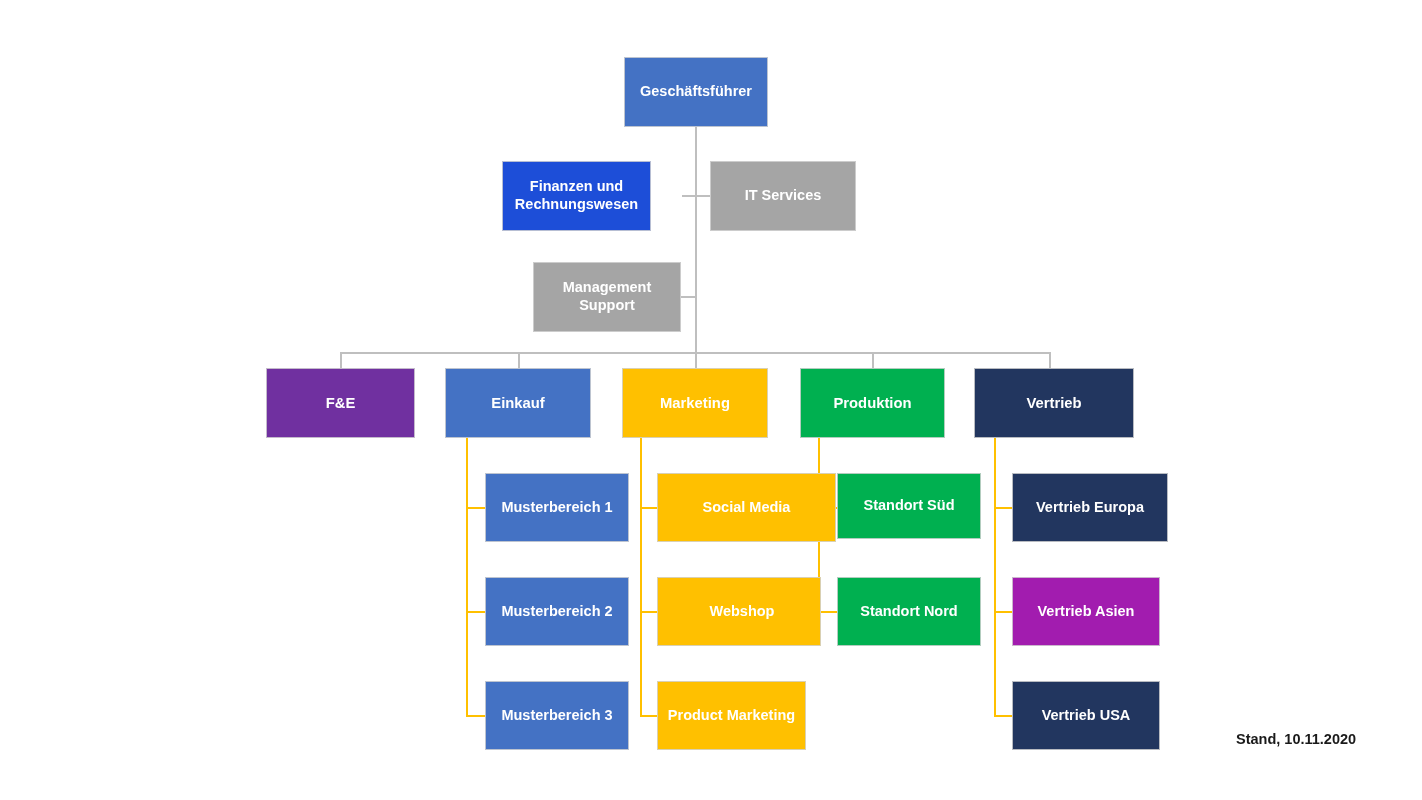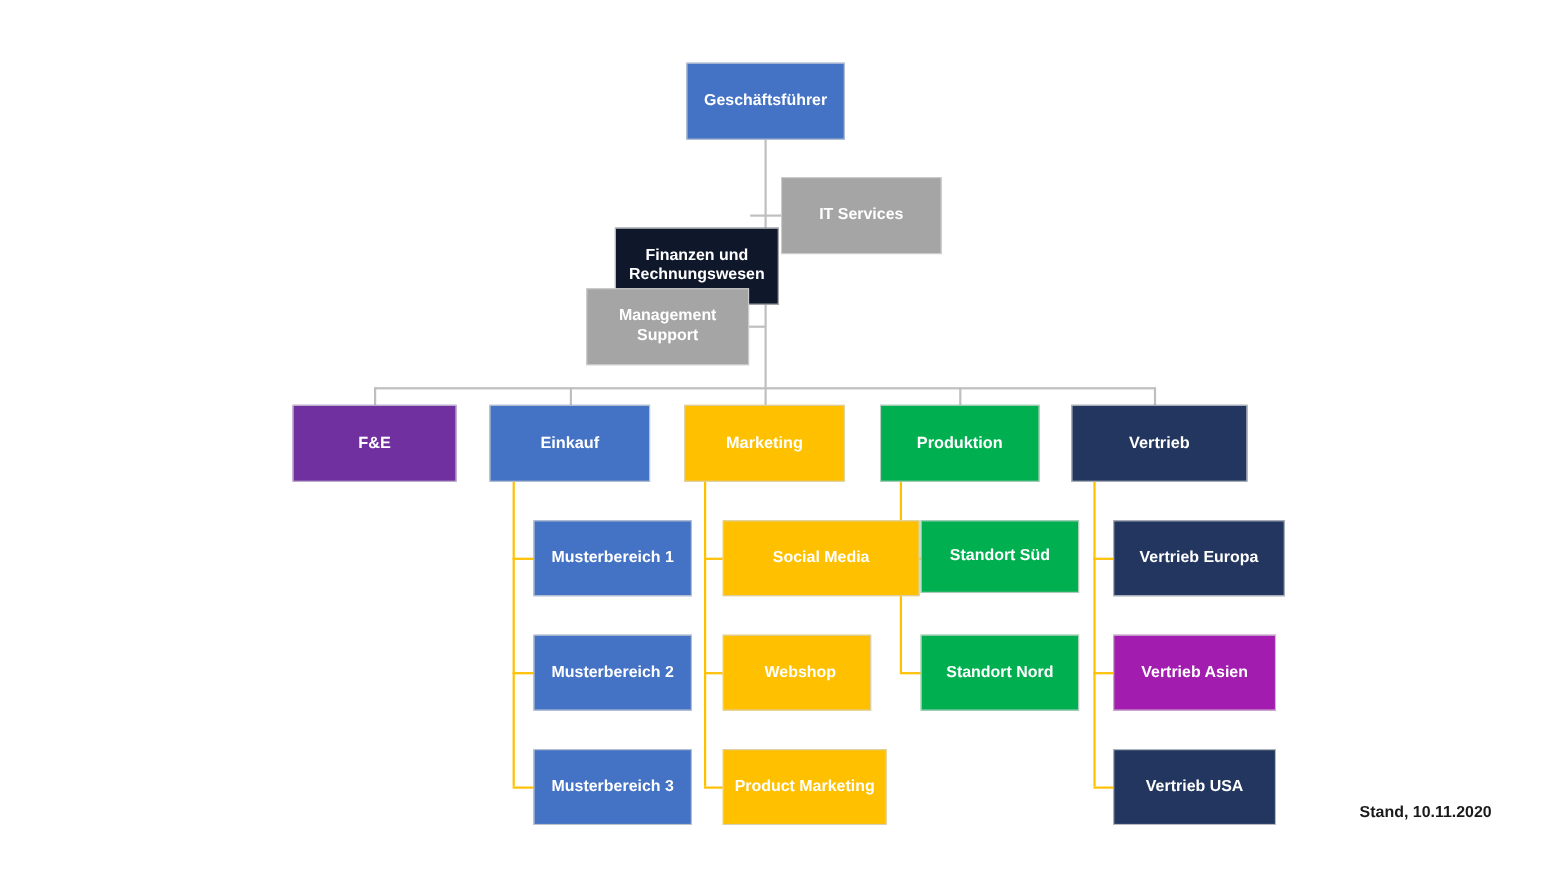--- a/index.html
+++ b/index.html
@@ -110,21 +110,21 @@
 
   <div class="conn v amber" style="left:994px; top:438px; height:277px;"></div>
   <div class="conn h amber" style="left:994px; top:507px; width:18px;"></div>
   <div class="conn h amber" style="left:994px; top:611px; width:18px;"></div>
   <div class="conn h amber" style="left:994px; top:715px; width:18px;"></div>
 
   <div class="node ceo" style="left:624px; top:57px; width:144px; height:70px; background:#4472C4;">
     <span>Geschäftsführer</span>
   </div>
 
-  <div class="node staff" style="left:559px; top:161px; width:149px; height:70px; background:#0f172a;margin-top:46px;">
+  <div class="node staff" style="left:502px; top:161px; width:149px; height:70px; background:#1d4ed8;">
     <span>Finanzen und Rechnungswesen</span>
   </div>
 
   <div class="node staff" style="left:710px; top:161px; width:146px; height:70px; background:#A5A5A5;">
     <span>IT Services</span>
   </div>
 
   <div class="node staff" style="left:533px; top:262px; width:148px; height:70px; background:#A5A5A5;">
     <span>Management Support</span>
   </div>
@@ -155,21 +155,21 @@
   <div class="node sub" style="left:485px; top:577px; width:144px; height:69px; background:#4472C4;text-align:right;">
     <span>Musterbereich 2</span>
   </div>
   <div class="node sub" style="left:485px; top:681px; width:144px; height:69px; background:#4472C4;">
     <span>Musterbereich 3</span>
   </div>
 
   <div class="node sub" style="left:657px; top:473px; width:179px; height:69px; background:#FFC000;">
     <span>Social Media</span>
   </div>
-  <div class="node sub" style="left:657px; top:577px; width:135px; height:69px; background:#FFC000;padding-left:12px;">
+  <div class="node sub" style="left:657px; top:577px; width:164px; height:69px; background:#FFC000;padding-left:12px;">
     <span>Webshop</span>
   </div>
   <div class="node sub" style="left:657px; top:681px; width:149px; height:69px; background:#FFC000;">
     <span>Product Marketing</span>
   </div>
 
   <div class="node sub" style="left:837px; top:473px; width:144px; height:66px; background:#00B050;">
     <span>Standort Süd</span>
   </div>
   <div class="node sub" style="left:837px; top:577px; width:144px; height:69px; background:#00B050;">

